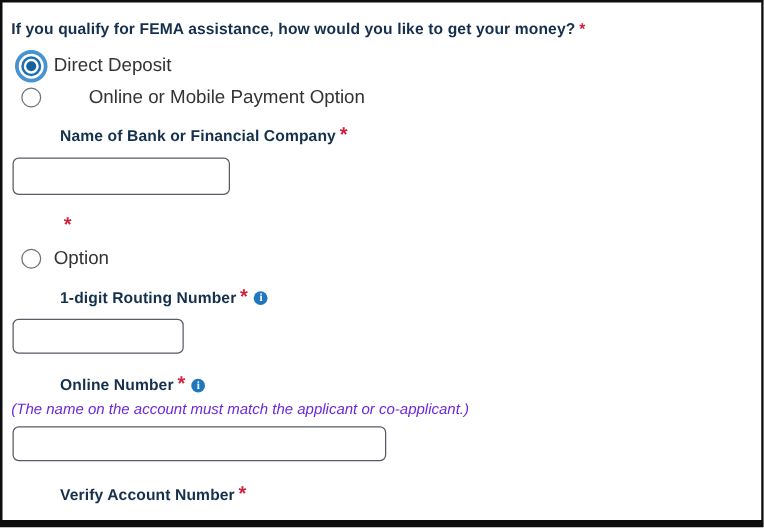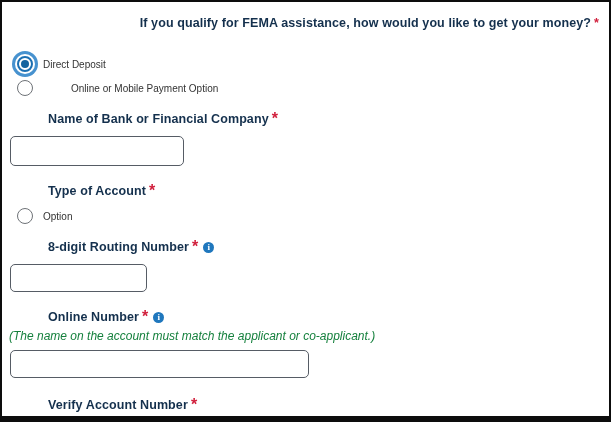--- a/index.html
+++ b/index.html
@@ -19,21 +19,21 @@
   }
   .content {
     padding: 8px 10px 0 7px;
   }
   .q-label, .field-label {
     font-size: 12.5px;
     font-weight: bold;
     color: #14304d;
     letter-spacing: 0.1px;
   }
-  .q-label { margin: 6px 0 22px 0; text-align: right; }
+  .q-label { margin: 6px 0 10px 0; }
   .required {
     color: #d1203d;
     font-weight: bold;
     margin-left: 3px;
   }
   .radio-row {
     display: flex;
     align-items: center;
     margin: 0 0 0 1px;
   }
@@ -58,21 +58,21 @@
   .radio.selected::after {
     content: "";
     position: absolute;
     left: 50%; top: 50%;
     width: 8px; height: 8px;
     transform: translate(-50%, -50%);
     border-radius: 50%;
     background: #14639e;
   }
   .radio-label {
-    font-size: 10px;
+    font-size: 15px;
     color: #333333;
   }
   .field { margin-bottom: 0; }
   .field-label-row {
     display: flex;
     align-items: center;
     margin-bottom: 8px;
     padding-left: 39px;
   }
   .text-input {
@@ -102,21 +102,21 @@
     color: #ffffff;
     font-size: 9px;
     font-weight: bold;
     font-family: "Liberation Serif", serif;
     margin-left: 5px;
     line-height: 1;
   }
   .note {
     font-size: 12px;
     font-style: italic;
-    color: #15803d;
+    color: #6d28d9;
     margin: -3px 0 7px 0;
   }
 </style>
 </head>
 <body>
 
 <div class="frame">
   <div class="content">
 
     <div class="q-label">
@@ -136,32 +136,31 @@
     <div class="field">
       <div class="field-label-row">
         <span class="field-label">Name of Bank or Financial Company</span>
           <span class="required">*</span>
       </div>
       <input type="text" class="text-input w-bank" value="" style="">
     </div>
 
     <div class="field">
       <div class="field-label-row">
-        <span class="field-label">Type of Account</span>
           <span class="required">*</span>
       </div>
       <div class="radio-row" style="margin-bottom:14px;">
         <span class="radio"></span>
         <span class="radio-label">Option</span>
       </div>
     </div>
 
     <div class="field">
       <div class="field-label-row">
-        <span class="field-label">8-digit Routing Number</span>
+        <span class="field-label">1-digit Routing Number</span>
           <span class="required">*</span>
           <span class="info-icon">i</span>
       </div>
       <input type="text" class="text-input w-routing" value="" style="">
     </div>
 
     <div class="field">
       <div class="field-label-row" style="margin-bottom:6px;">
         <span class="field-label">Online Number</span>
           <span class="required">*</span>

